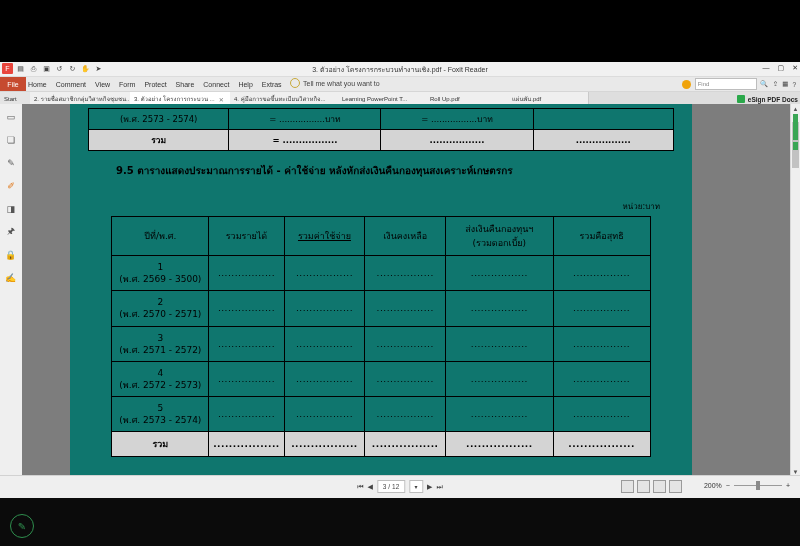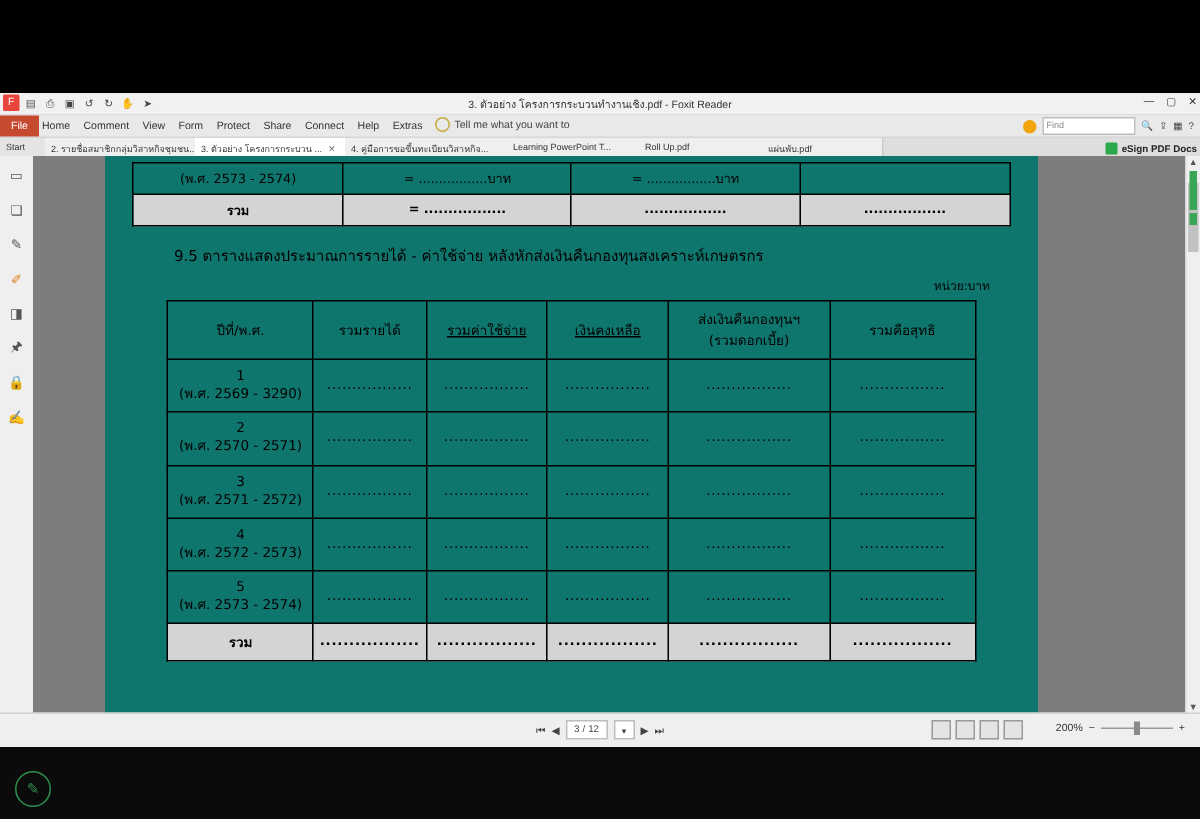--- a/index.html
+++ b/index.html
@@ -45,21 +45,21 @@
   
   .docarea{position:absolute;left:22px;top:42px;right:0;bottom:22px;background:#7d7d7d;overflow:hidden;}
   .page{position:absolute;left:48px;top:0;width:622px;background:#0f766e;min-height:396px;}
   .pagebody{padding:4px 18px 10px 18px;font-family:"DejaVu Sans","Liberation Sans",sans-serif;color:#000;}
 
   
   .toptable{width:100%;border-collapse:collapse;margin-top:0;}
   .toptable td{border:1px solid #000;font-size:8.5px;text-align:center;padding:3px 2px;height:12px;}
   .toptable .shade{background:#d4d4d4;font-weight:bold;}
 
-  .heading{font-size:10px;font-weight:normal;margin:12px 0 6px 28px;}
+  .heading{font-size:10px;font-weight:bold;margin:12px 0 22px 28px;}
   .unit{font-size:8px;text-align:right;margin:0 14px 3px 0;}
 
   .maintable{width:92%;margin:0 auto;border-collapse:collapse;}
   .maintable th{border:1px solid #000;font-size:9px;font-weight:normal;padding:5px 2px;vertical-align:middle;}
   .maintable td{border:1px solid #000;font-size:9px;padding:5px 2px;text-align:center;vertical-align:middle;}
   .maintable td.yr{line-height:1.35;}
   .maintable tr.total td{background:#d4d4d4;font-weight:bold;}
   .dots{letter-spacing:0.5px;color:#000;font-size:8.5px;}
 
   
@@ -208,32 +208,32 @@
 
           <div class="heading">9.5 ตารางแสดงประมาณการรายได้ - ค่าใช้จ่าย หลังหักส่งเงินคืนกองทุนสงเคราะห์เกษตรกร</div>
           <div class="unit">หน่วย:บาท</div>
 
           <table class="maintable">
             <tbody>
                 <tr>
               <th style="width:18%;">ปีที่/พ.ศ.</th>
               <th style="width:14%;">รวมรายได้</th>
               <th style="width:15%;text-decoration:underline;">รวมค่าใช้จ่าย</th>
-              <th style="width:15%;text-decoration:underline;">เงินคงเหลือ</th>
+              <th style="width:15%;">เงินคงเหลือ</th>
               <th style="width:20%;">
                 <div>ส่งเงินคืนกองทุนฯ</div>
                 <div>(รวมดอกเบี้ย)</div>
               </th>
               <th style="width:18%;">รวมคือสุทธิ</th>
             </tr>
 
             <tr>
               <td class="yr">
                 <div>1</div>
-                <div>(พ.ศ. 2569 - 3290)</div>
+                <div>(พ.ศ. 2569 - 3500)</div>
               </td>
               <td class="dots">.................</td>
               <td class="dots">.................</td>
               <td class="dots">.................</td>
               <td class="dots">.................</td>
               <td class="dots">.................</td>
             </tr>
 
             <tr>
               <td class="yr">

